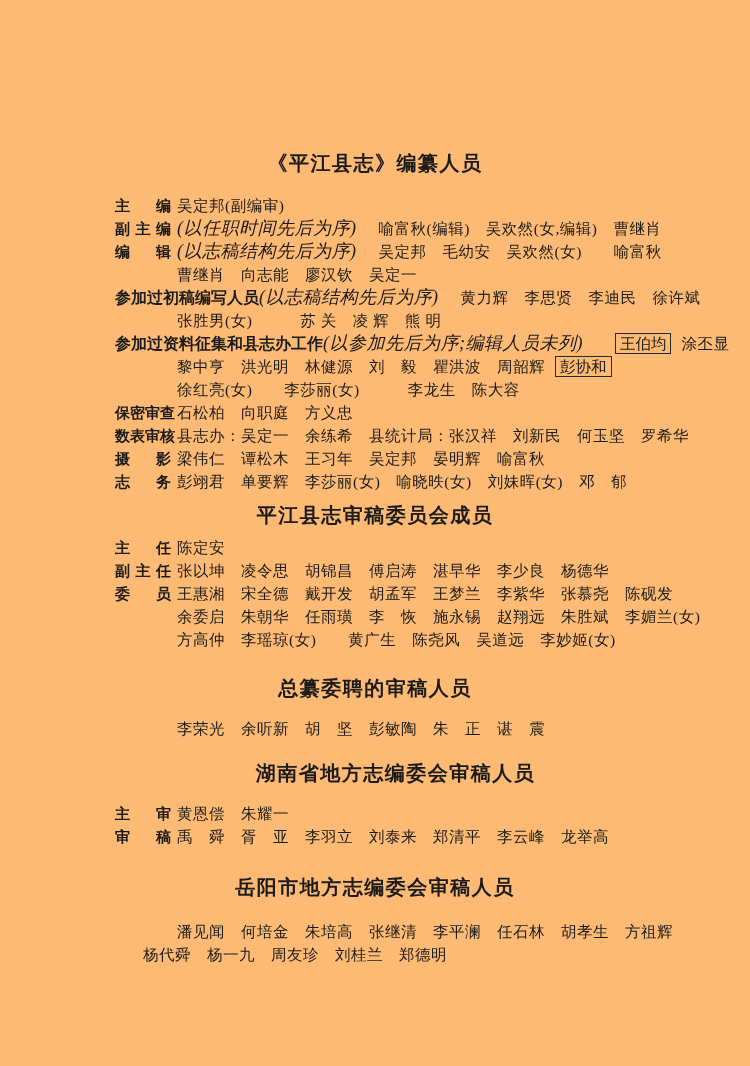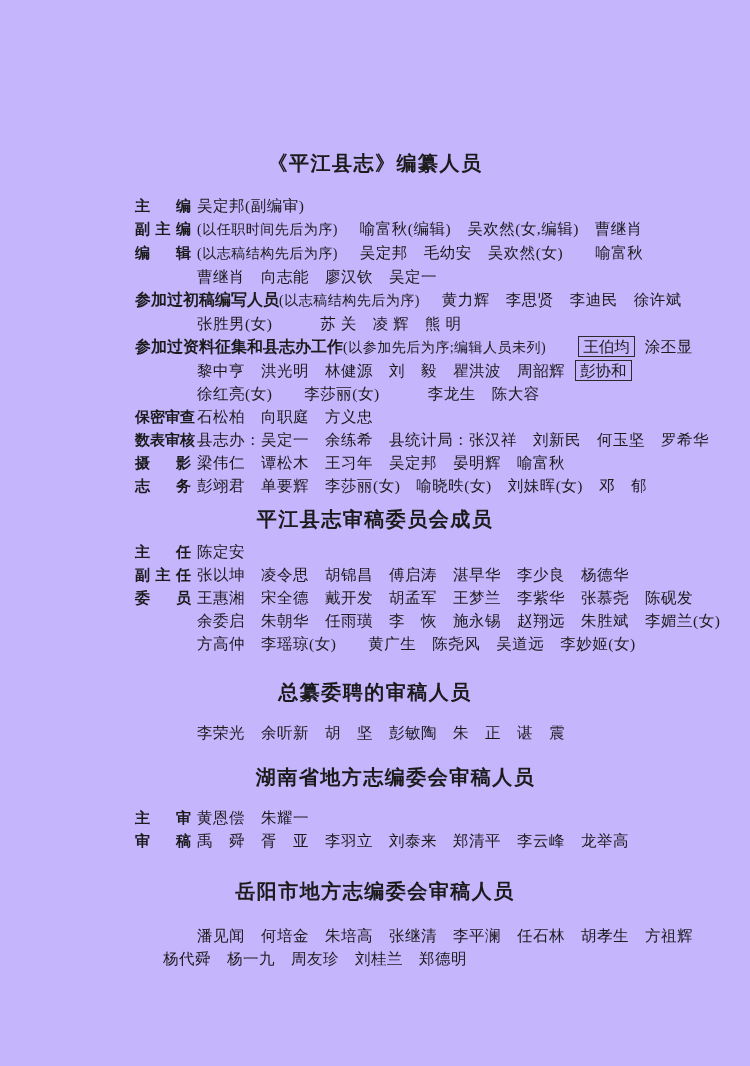--- a/index.html
+++ b/index.html
@@ -1,20 +1,20 @@
 <!DOCTYPE html>
 <html><head>
 <meta charset="utf-8">
 <style>
   html,body{margin:0;padding:0;background:#e8e8e8;}
   .page{
     position:relative;
     width:750px;height:1066px;
     margin:0 auto;
-    background:#c4b5fd;
+    background:#fdba74;
     color:#1b1b1b;
     font-family:"Liberation Serif","DejaVu Serif",serif;
     overflow:hidden;
     box-sizing:border-box;
     padding-top:150px;
   }
   .title{
     text-align:center;
     font-family:"Liberation Sans","DejaVu Sans",sans-serif;
     font-weight:700;
@@ -27,39 +27,39 @@
   .t2{margin-top:9px;margin-bottom:8px;}
   .t3{margin-top:24px;margin-bottom:16px;}
   .t4{margin-top:20px;margin-bottom:16px;margin-left:41px;}
   .t5{margin-top:26px;margin-bottom:20px;}
   .row{
     padding-left:115px;
     padding-right:8px;
     font-size:15.5px;
     line-height:23px;
     white-space:nowrap;
-    margin-left:20px;
   }
   .lbl{
     display:inline-block;
     width:56px;
     margin-right:6px;
     text-align:justify;
     text-align-last:justify;
     font-family:"Liberation Sans","DejaVu Sans",sans-serif;
     font-weight:700;
     font-size:15px;
   }
   .prefix{
     font-family:"Liberation Sans","DejaVu Sans",sans-serif;
     font-weight:700;
     font-size:16px;
   }
   .note{
-    font-size:14px;
+    font-style:italic;
+    font-size:18px;
     margin-right:22px;
     letter-spacing:0.5px;
   }
   .indent{padding-left:177px;}
   .indent-sm{padding-left:143px;}
   .boxed{
     display:inline-block;
     border:1.5px solid #2a2a2a;
     padding:0 4px;
     margin:0 10px;

